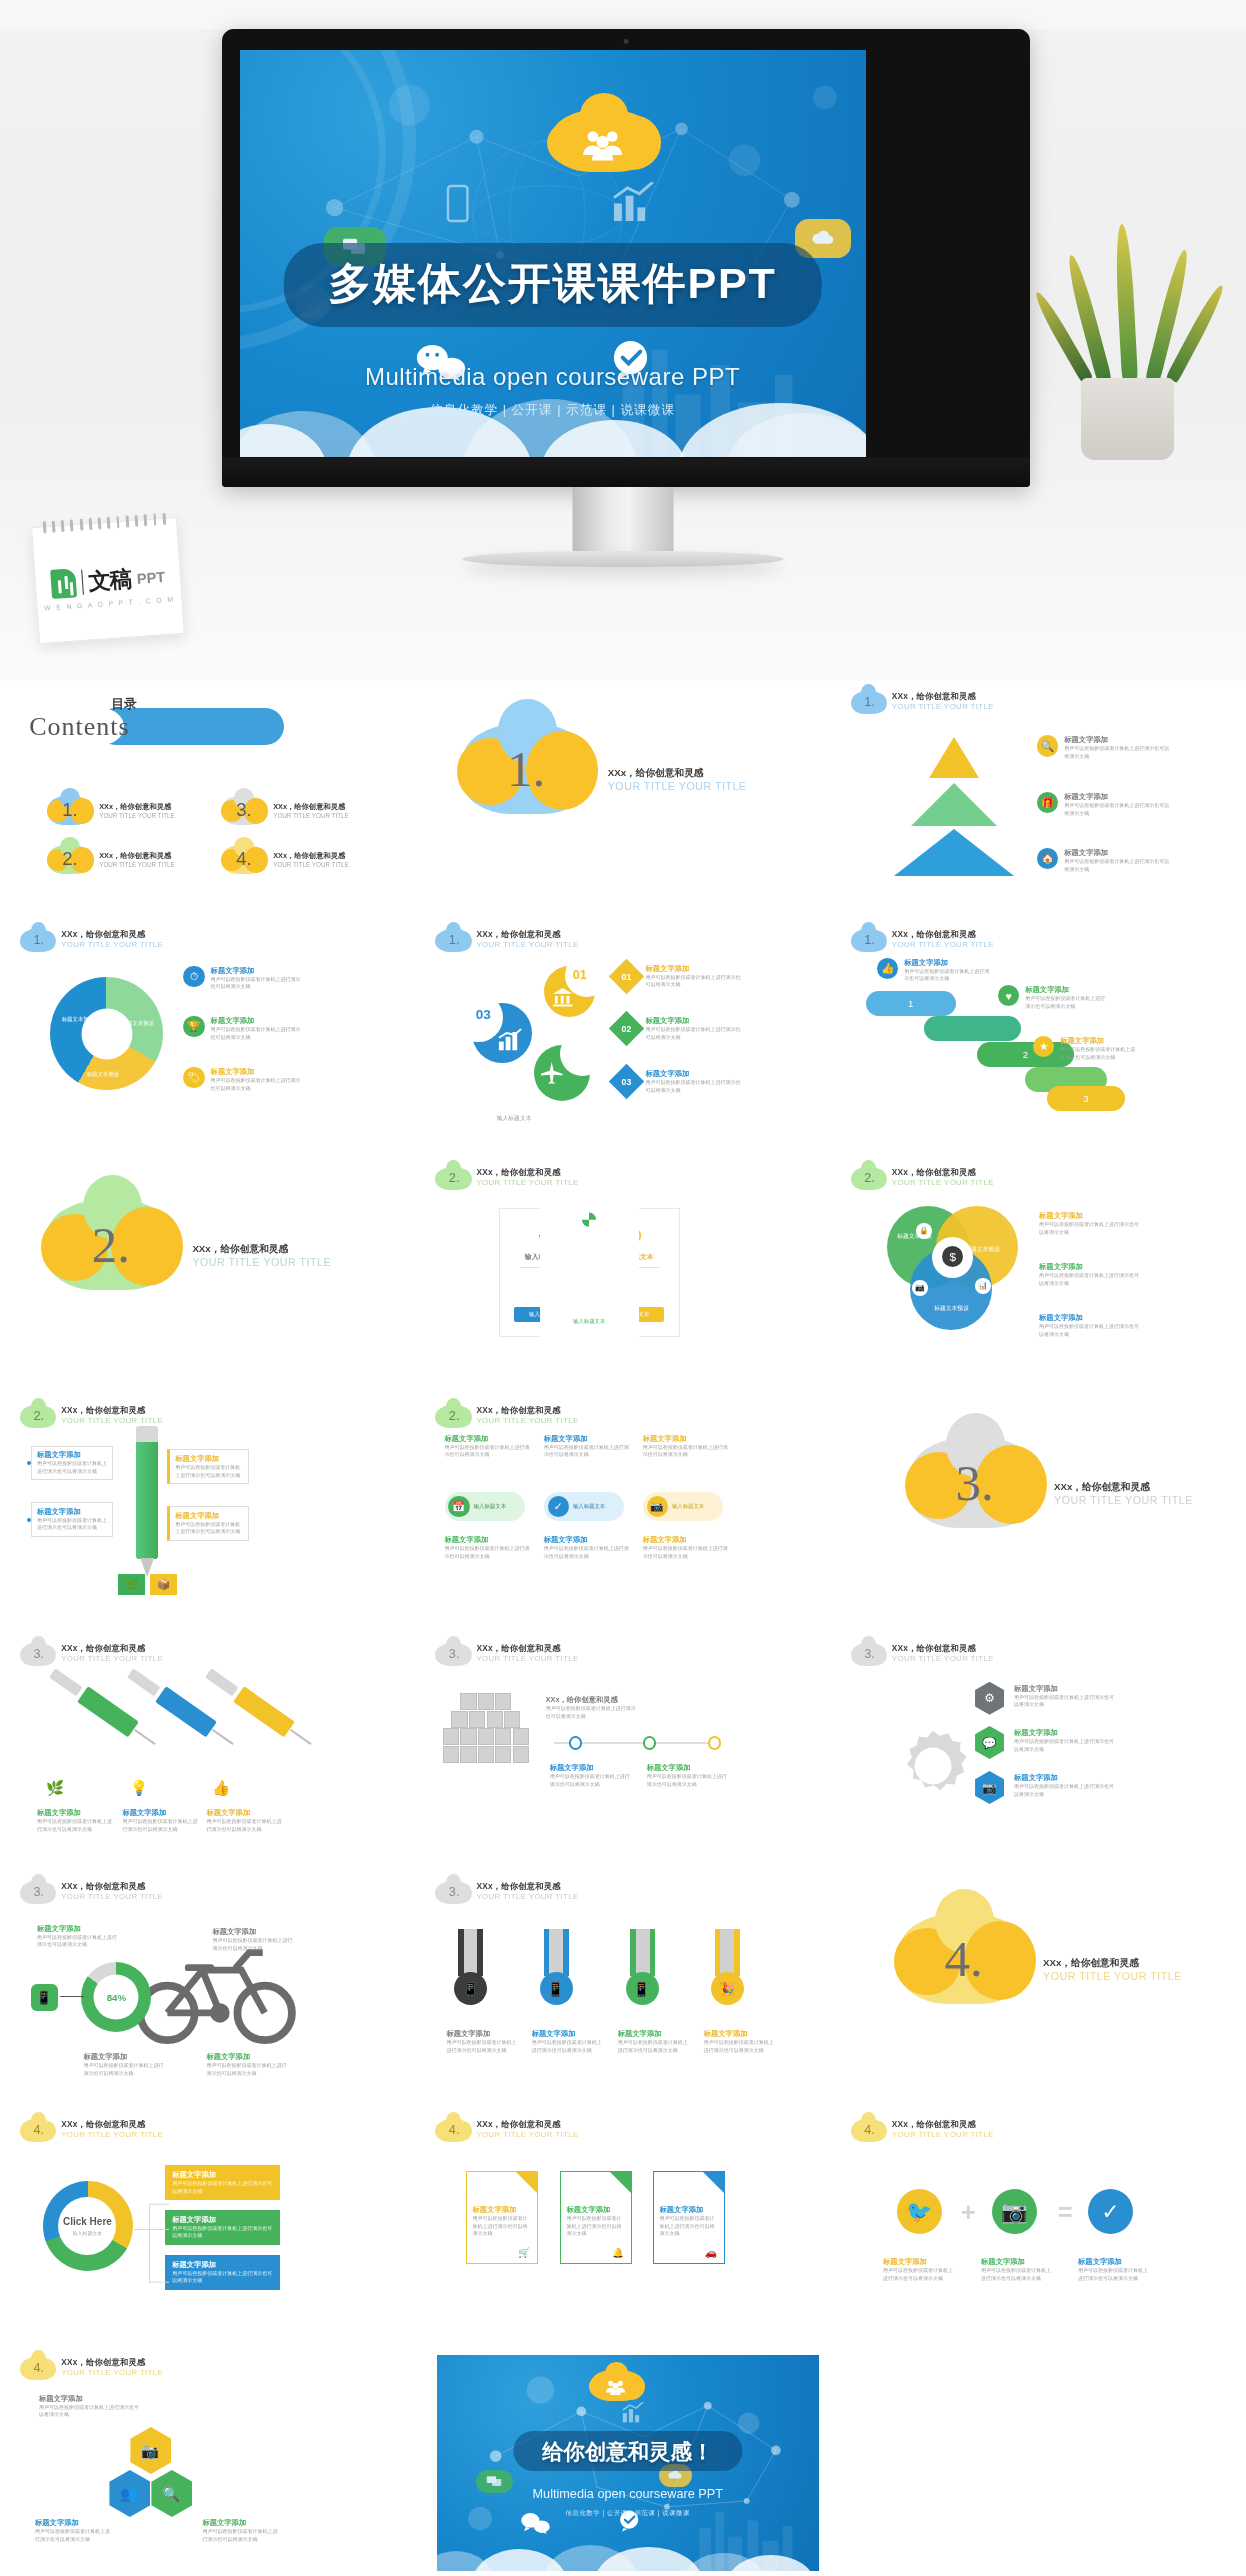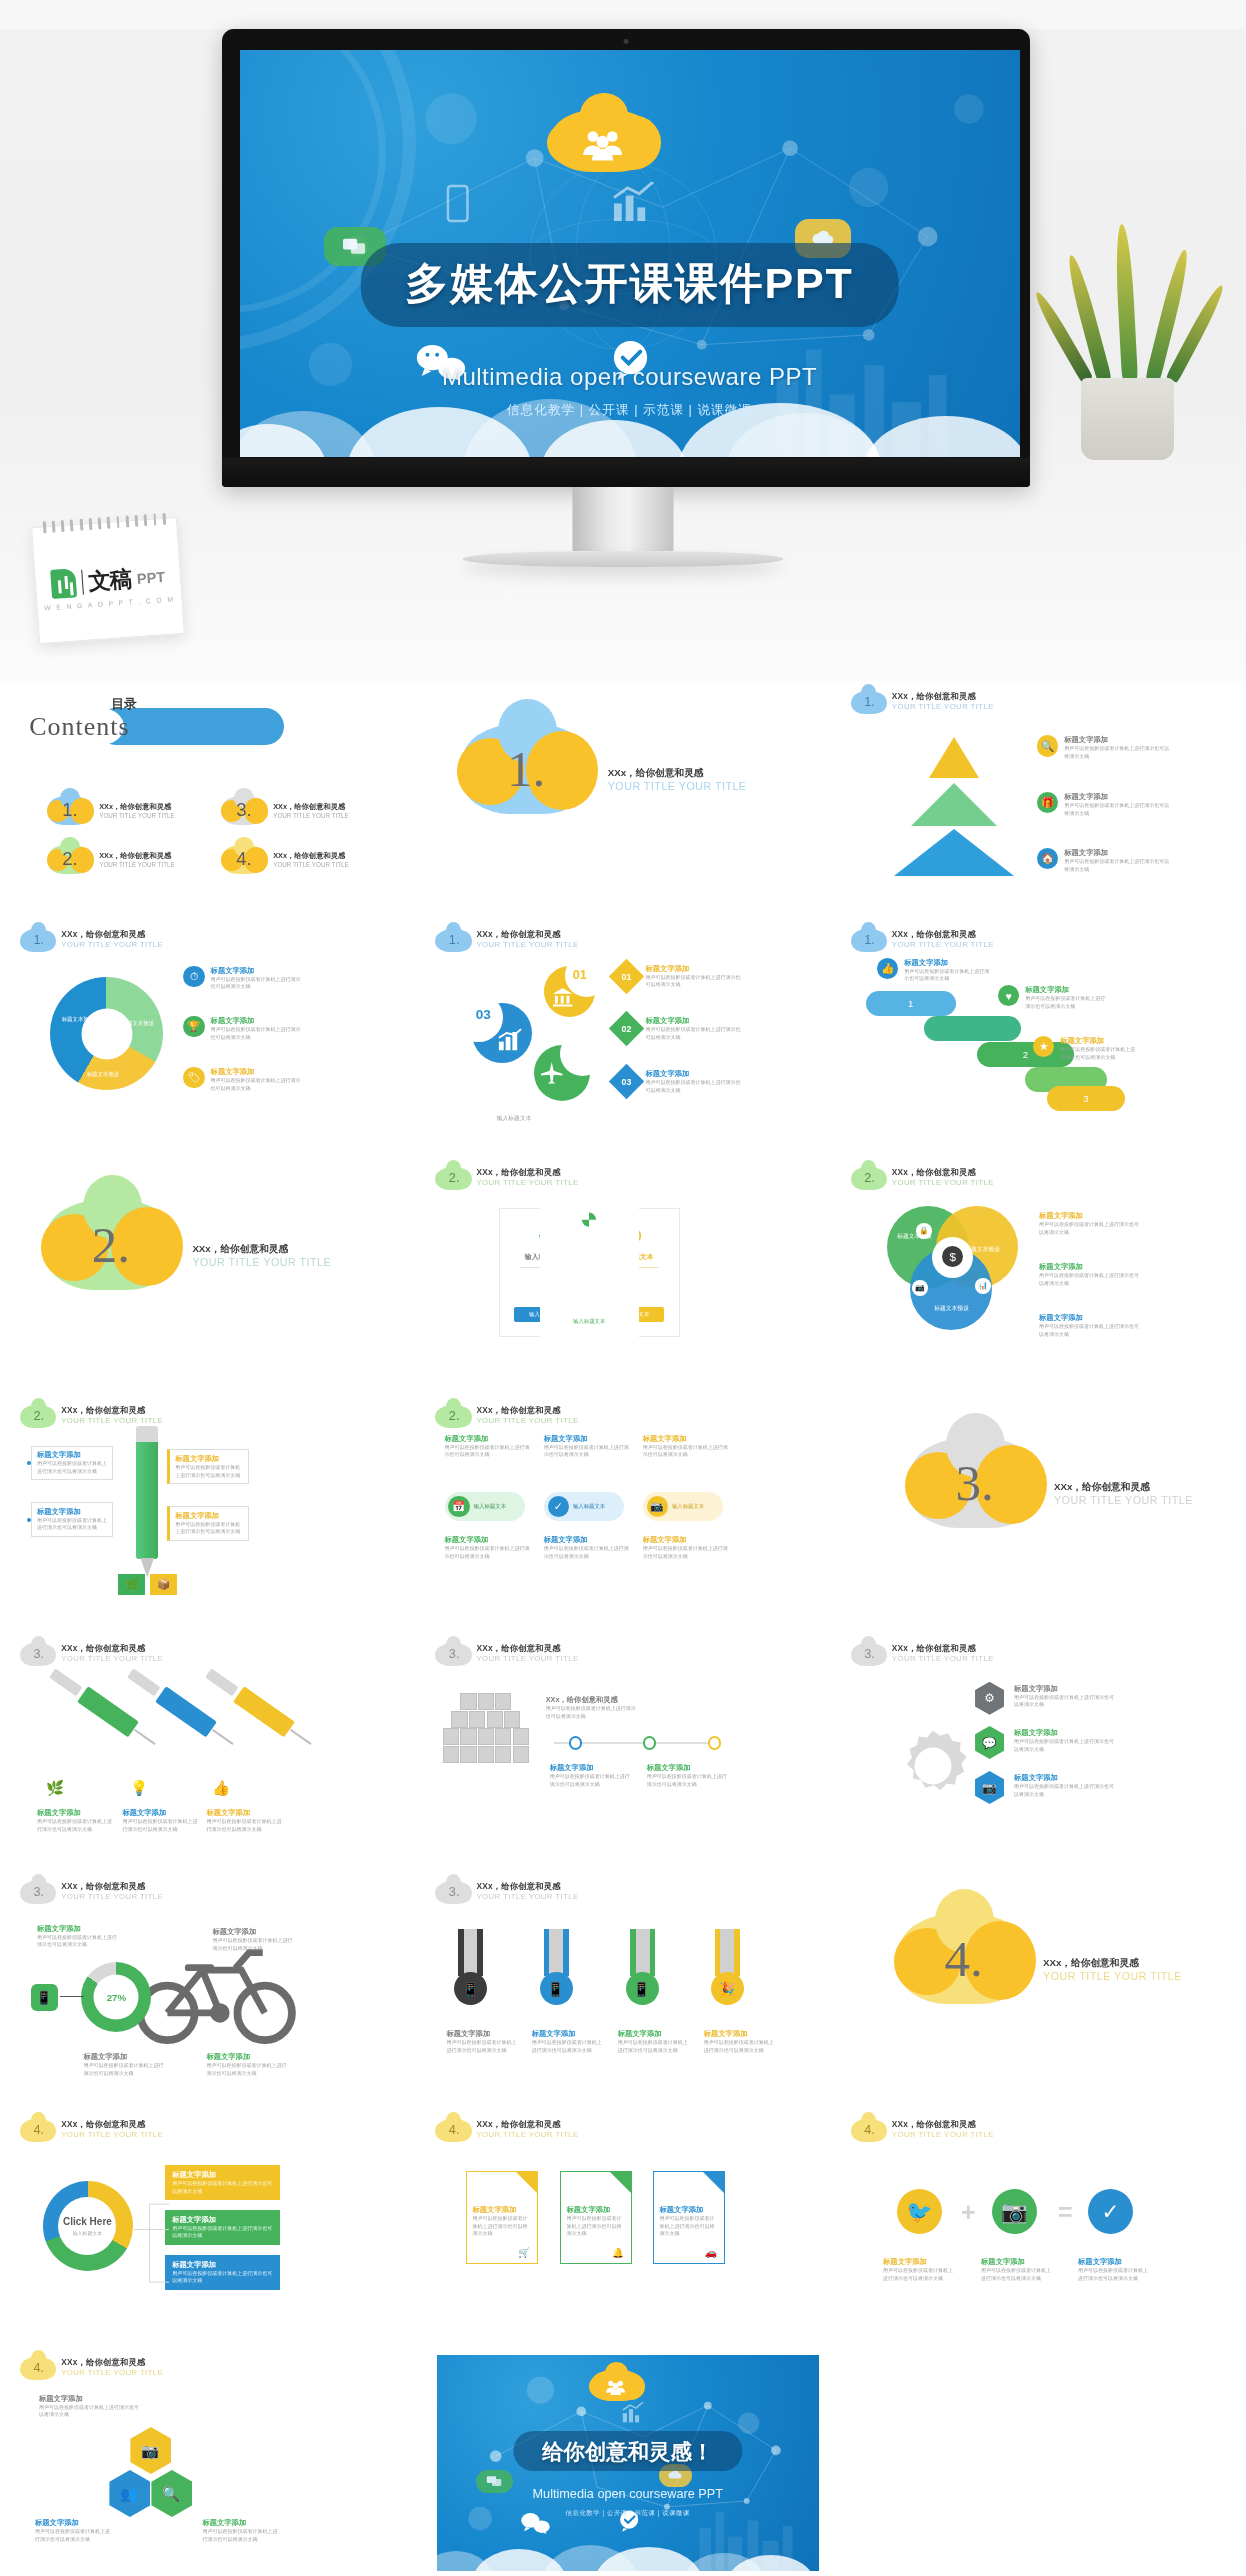--- a/index.html
+++ b/index.html
@@ -15,21 +15,21 @@
   .hero { position:relative; width:1246px; height:681px;
           background:linear-gradient(180deg,#f2f2f2 0%,#efefef 55%,#fbfbfb 100%); overflow:hidden; }
   .hero-top-band { position:absolute; left:0; top:0; width:1246px; height:29px; background:#f7f7f7; }
 
   
   .monitor { position:absolute; left:222px; top:29px; width:808px; height:458px; }
   .mon-bezel { position:absolute; inset:0; background:#111; border-radius:11.7px 11.7px 3.9px 3.9px;
                box-shadow:0 5.8px 21.4px rgba(0,0,0,.22); padding:21.4px 17.5px 29px 17.5px; }
   .mon-cam { position:absolute; top:9.7px; left:50%; transform:translateX(-50%);
              width:4.9px; height:4.9px; border-radius:50%; background:#3a3a3a; }
-  .mon-screen { position:absolute; left:17.5px; top:21.4px; width:780px; height:407px;
+  .mon-screen { position:absolute; left:17.5px; top:21.4px; width:626px; height:407px;
                 overflow:hidden; background:#1b8fd6; }
   .mon-chin { position:absolute; left:0; bottom:0; width:808px; height:29px;
               background:linear-gradient(180deg,#1a1a1a,#0d0d0d); border-radius:0 0 3.9px 3.9px; }
   .mon-neck { position:absolute; left:50%; transform:translateX(-50%); top:487px;
               width:101px; height:64px;
               background:linear-gradient(90deg,#bdbdbd,#e9e9e9 35%,#f3f3f3 55%,#c4c4c4); }
   .mon-base { position:absolute; left:50%; transform:translateX(-50%); top:551px;
               width:321px; height:15.6px; border-radius:50%/60%;
               background:linear-gradient(180deg,#e4e4e4,#c9c9c9);
               box-shadow:0 7.8px 15.6px rgba(0,0,0,.13); }
@@ -1056,21 +1056,21 @@
     <div class="body">
       <svg style="position:absolute;left:113px;top:35px;width:166px;height:109px;" viewBox="0 0 170 112">
         <circle cx="34" cy="76" r="28" fill="none" stroke="#6b6b6b" stroke-width="8"></circle>
         <circle cx="134" cy="76" r="28" fill="none" stroke="#6b6b6b" stroke-width="8"></circle>
         <path d="M34 76 L70 32 L110 32 L134 76 M70 32 L88 76 L34 76" stroke="#6b6b6b" stroke-width="7" fill="none"></path>
         <path d="M104 30 L118 14 L132 14" stroke="#6b6b6b" stroke-width="7" fill="none"></path>
         <rect x="52" y="26" width="30" height="7" rx="3" fill="#6b6b6b"></rect>
         <circle cx="88" cy="76" r="10" fill="#6b6b6b"></circle>
       </svg>
       <div class="gauge" style="left:60px;top:58px;"></div>
-      <div class="gauge-val" style="left:60px;top:58px;width:70px;height:70px;">27%</div>
+      <div class="gauge-val" style="left:60px;top:58px;width:70px;height:70px;">84%</div>
       <div style="position:absolute;left:9.7px;top:80px;width:27px;height:27px;border-radius:5.8px;background:#46b35c;display:flex;align-items:center;justify-content:center;color:#fff;font-size:12.7px;">📱</div>
       <div style="position:absolute;left:39px;top:92px;width:23.4px;height:1px;background:#555;"></div>
 
       <div style="position:absolute;left:15.6px;top:19.5px;width:82px;">
         <div class="tb-t c-green">标题文字添加</div>
         <div class="tb-d">用户可以在投影仪或者计算机上进行演示也可以将演示文稿</div>
       </div>
       <div style="position:absolute;left:191px;top:23.4px;width:82px;">
         <div class="tb-t c-grey">标题文字添加</div>
         <div class="tb-d">用户可以在投影仪或者计算机上进行演示也可以将演示文稿</div>

